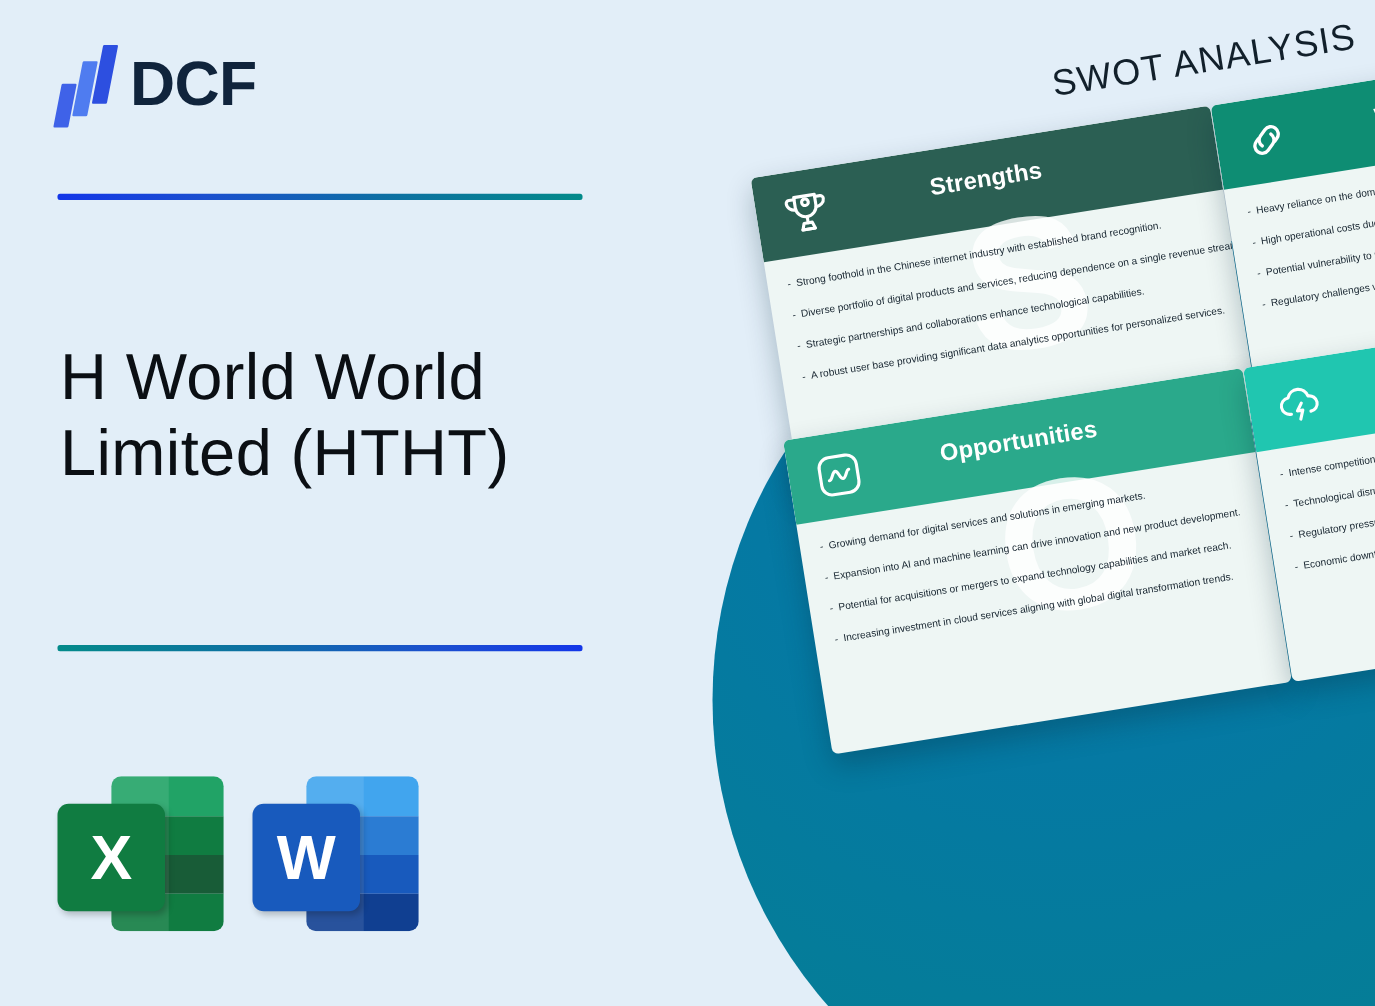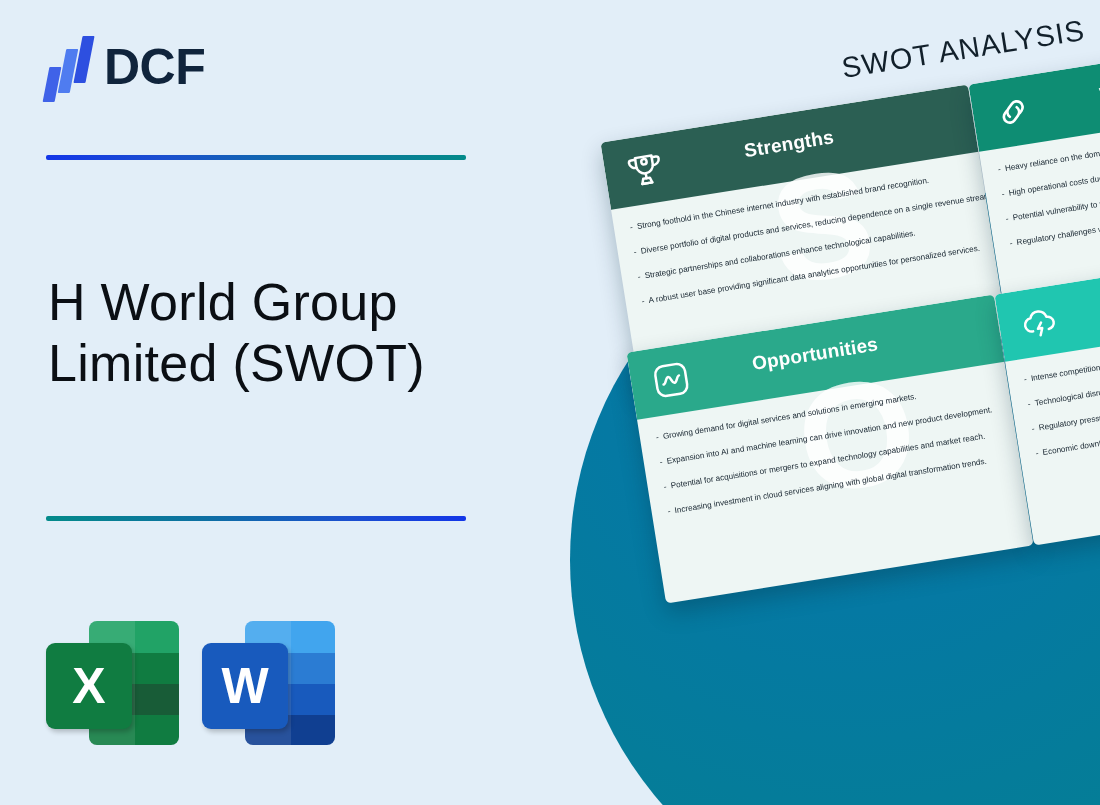--- a/index.html
+++ b/index.html
@@ -268,21 +268,21 @@
       <div class="brand-mark">
         <span class="bar-a"></span>
         <span class="bar-b"></span>
         <span class="bar-c"></span>
       </div>
       <div class="brand-text">DCF</div>
     </div>
 
     <div class="divider divider-top"></div>
 
-    <div class="page-title">H World Group Limited (SWOT)</div>
+    <div class="page-title">H World World Limited (HTHT)</div>
 
     <div class="divider divider-bottom"></div>
 
     <div class="doc-icons">
 
       <div class="office-icon">
         <div class="office-body">
           <div class="band xl-b1"></div>
           <div class="band xl-b2"></div>
           <div class="band xl-b3"></div>

